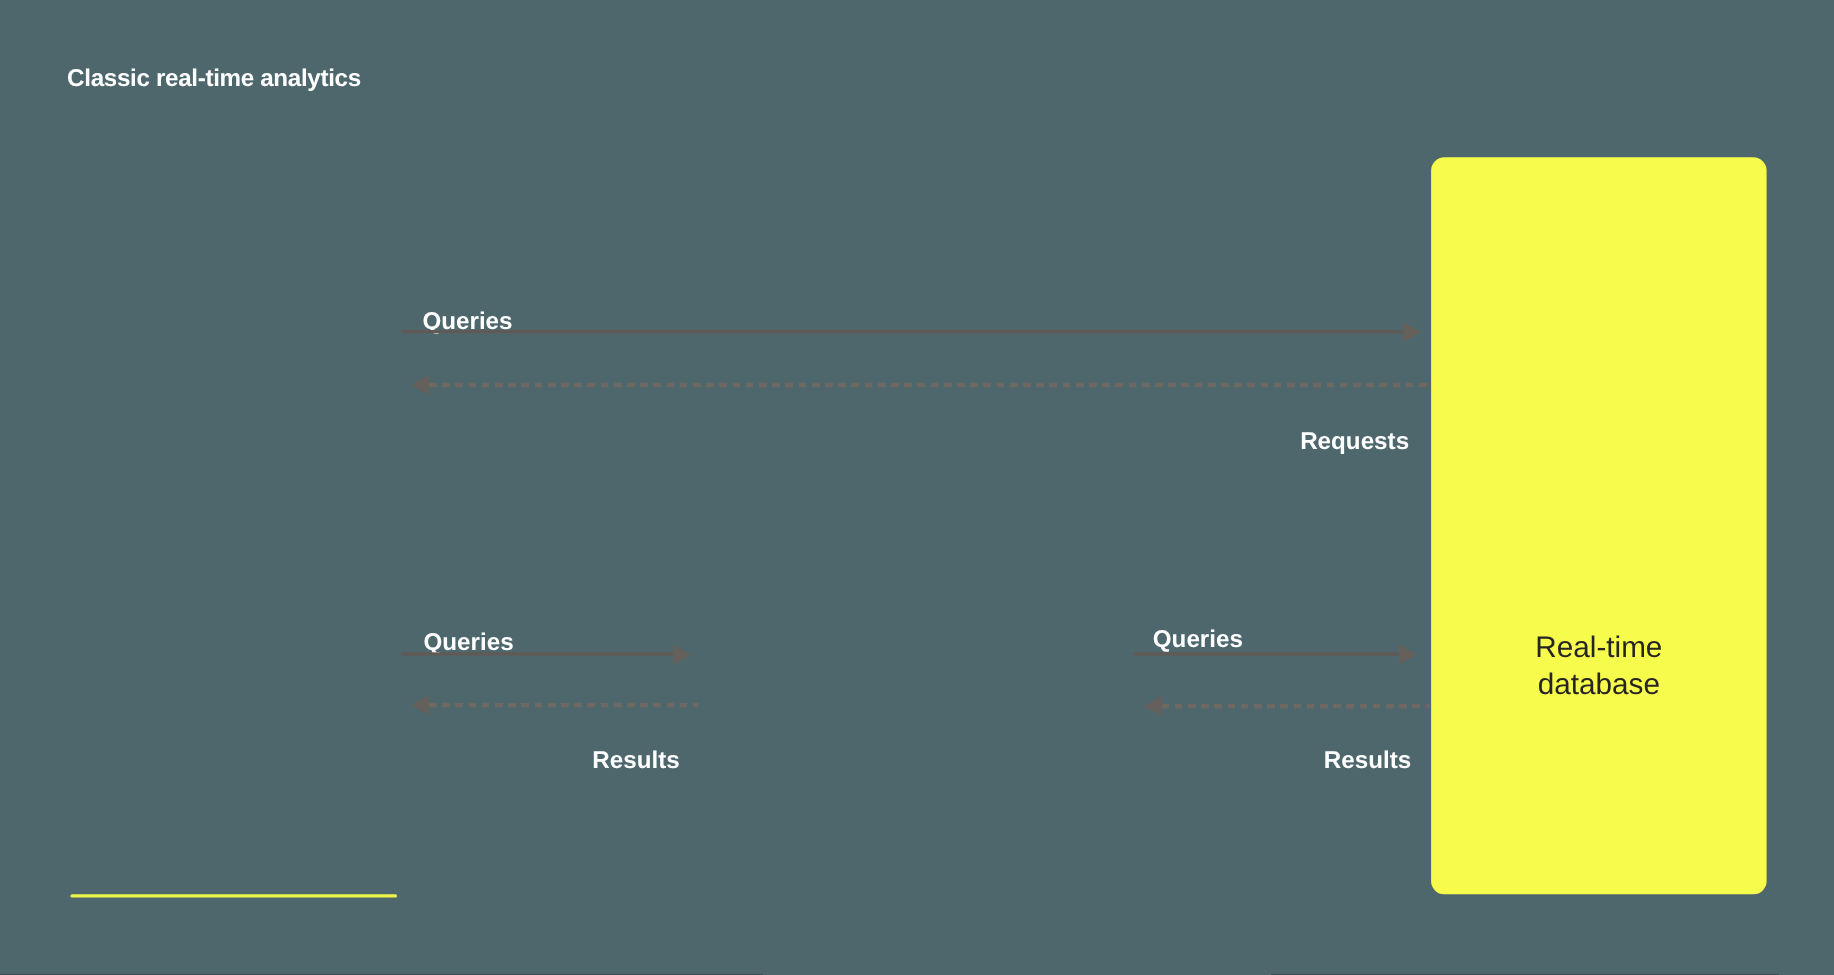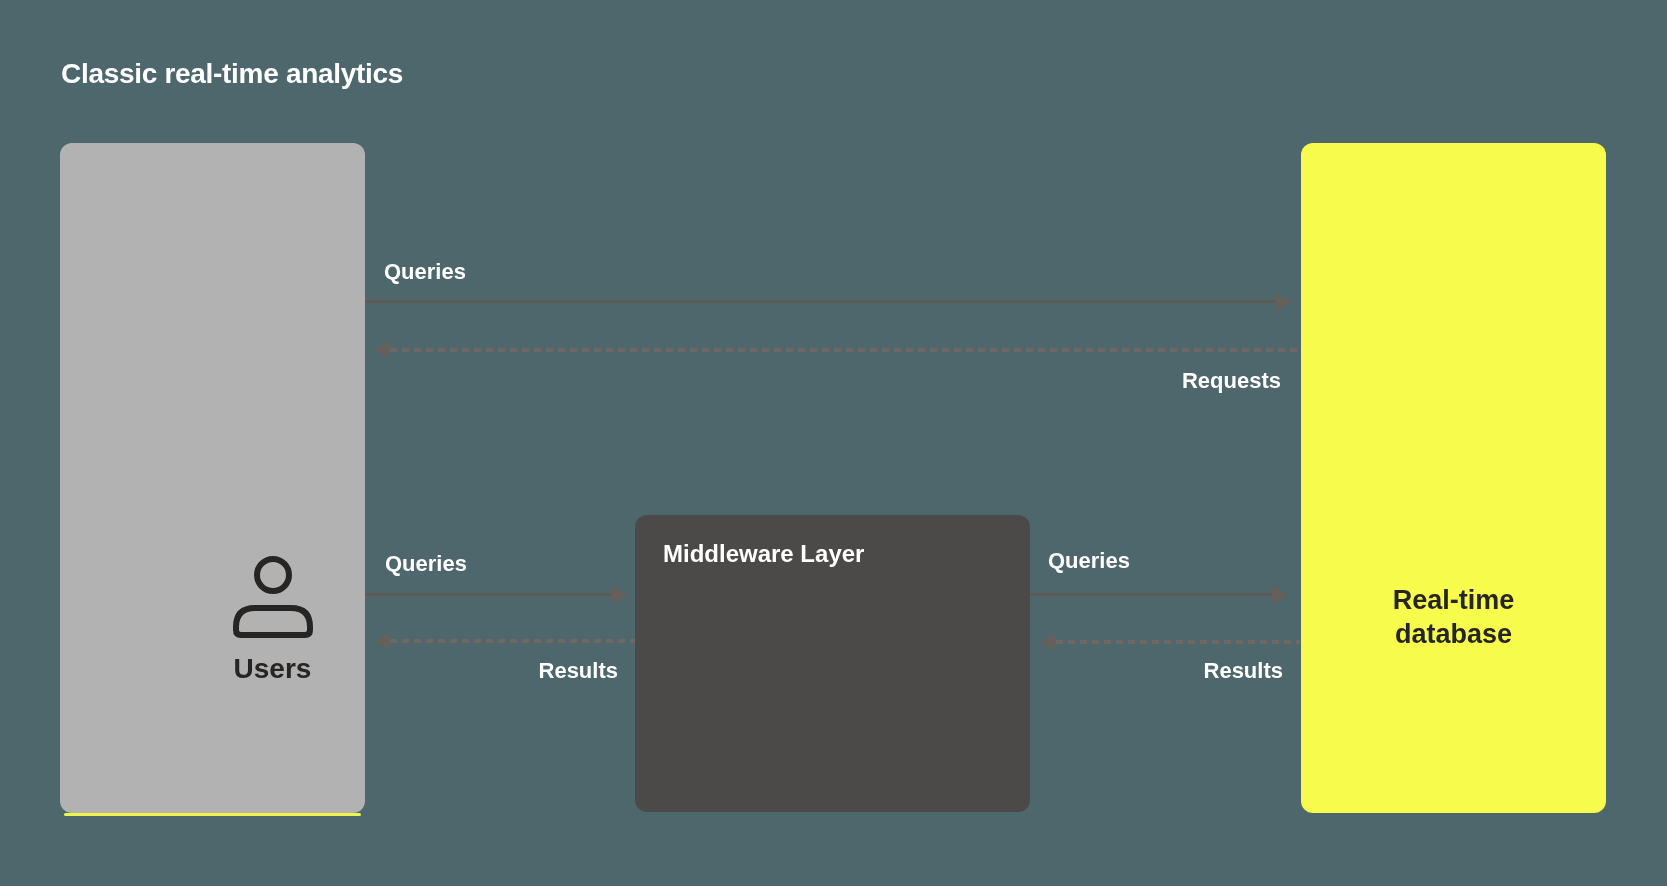--- a/index.html
+++ b/index.html
@@ -18,82 +18,73 @@
   html,body{background:#2e3f44;}
   .canvas{
     position:relative;
     width:1667px;height:886px;
     background:var(--bg);
     overflow:hidden;
     font-family:"Liberation Sans", sans-serif;
   }
   .title{
     position:absolute;left:61px;top:58px;
-    font-size:28px;font-weight:700;color:var(--label-white);
+    font-size:22px;font-weight:700;color:var(--label-white);
     letter-spacing:-0.3px;
   }
   .node{position:absolute;border-radius:12px;}
   .users-box{left:60px;top:143px;width:305px;height:670px;background:var(--users-fill);}
   .users-accent{
     position:absolute;left:64px;top:813px;width:297px;height:3px;
     background:var(--accent);border-radius:2px;
   }
   .user-icon{position:absolute;left:171px;top:408px;width:84px;height:88px;}
   .users-label{
     position:absolute;left:60px;top:510px;width:305px;
     text-align:center;font-size:28px;font-weight:700;color:var(--dark-text);
   }
   .mw-box{left:635px;top:515px;width:395px;height:297px;background:var(--mw-fill);}
   .mw-label{
     position:absolute;left:28px;top:25px;
     font-size:24px;font-weight:700;color:var(--label-white);
   }
   .db-box{left:1301px;top:143px;width:305px;height:670px;background:var(--db-fill);}
   .db-label{
-    position:absolute;left:0;top:440px;width:305px;
-    text-align:center;font-size:27px;font-weight:700;line-height:34px;
+    position:absolute;left:0;top:428px;width:305px;
+    text-align:center;font-size:27px;font-weight:400;line-height:34px;
     color:var(--dark-text);
   }
   .db-label span{display:inline-block;width:175px;}
   .edge-label{
     position:absolute;
     font-size:22px;font-weight:600;color:var(--label-white);
     white-space:nowrap;
+    margin-top:20px;
   }
   .line-solid{position:absolute;height:3px;background:var(--arrow-line);}
   .line-dashed{
     position:absolute;height:4px;
     background:repeating-linear-gradient(90deg,
       var(--arrow-dash) 0, var(--arrow-dash) 7px,
       transparent 7px, transparent 12px);
   }
   .head{position:absolute;width:0;height:0;
     border-top:9px solid transparent;border-bottom:9px solid transparent;}
   .head-right{border-left:16px solid var(--arrow-head);}
   .head-left{border-right:16px solid var(--arrow-head);}
 </style>
 </head>
 <body>
 
 <div class="canvas">
 
   <div class="title">Classic real-time analytics</div>
 
-  <div class="node users-box">
-    <svg class="user-icon" viewBox="0 0 84 88" fill="none" xmlns="http://www.w3.org/2000/svg">
-      <circle cx="42" cy="24" r="16" stroke="#262523" stroke-width="6"></circle>
-      <path d="M10 84 q-5 0 -5 -5 v-3 q0 -19 19 -19 h36 q19 0 19 19 v3 q0 5 -5 5 z" stroke="#262523" stroke-width="6" stroke-linejoin="round"></path>
-    </svg>
-    <div class="users-label">Users</div>
-  </div>
   <div class="users-accent"></div>
 
-  <div class="node mw-box">
-    <div class="mw-label">Middleware Layer</div>
-  </div>
 
   <div class="node db-box">
     <div class="db-label">
       <span>Real-time database</span>
     </div>
   </div>
 
   <div class="edge-label" style="left:384px;top:259px">Queries</div>
   <div class="line-solid" style="left:365px;top:300px;width:911px"></div>
   <div class="head head-right" style="left:1276px;top:293px"></div>

